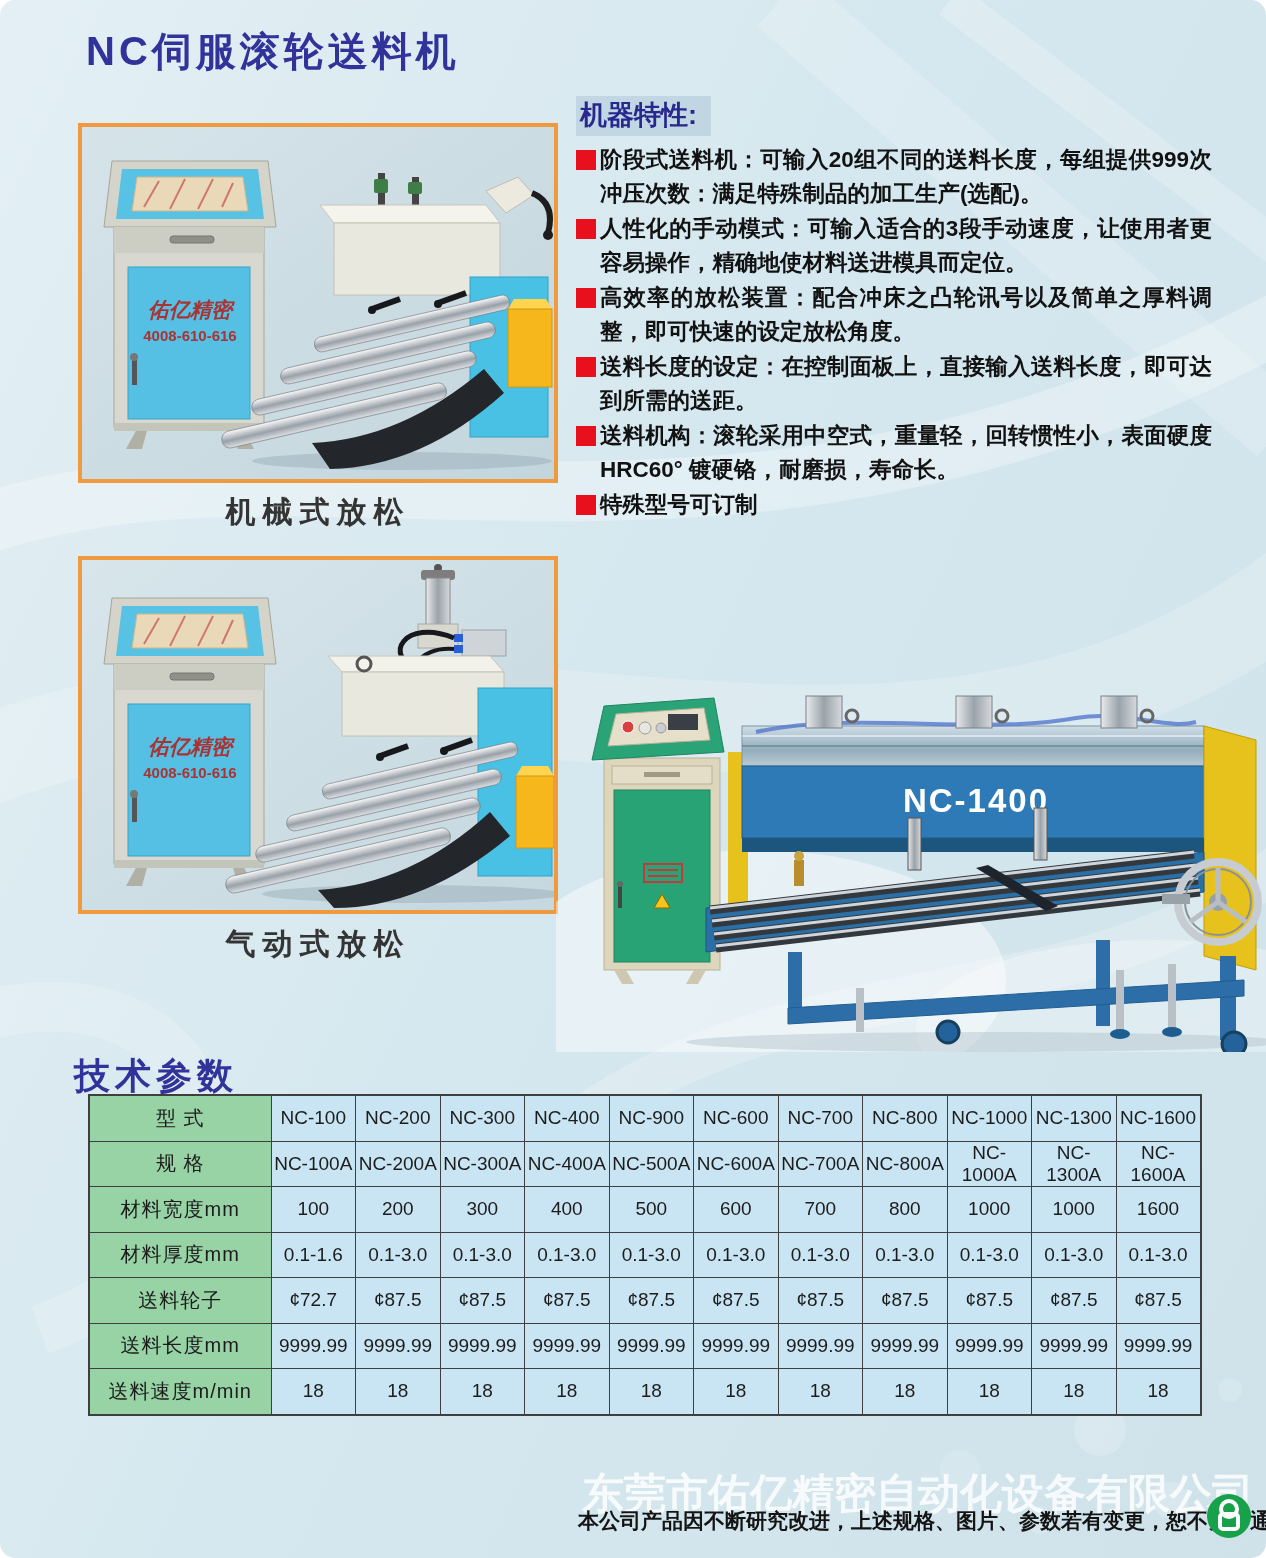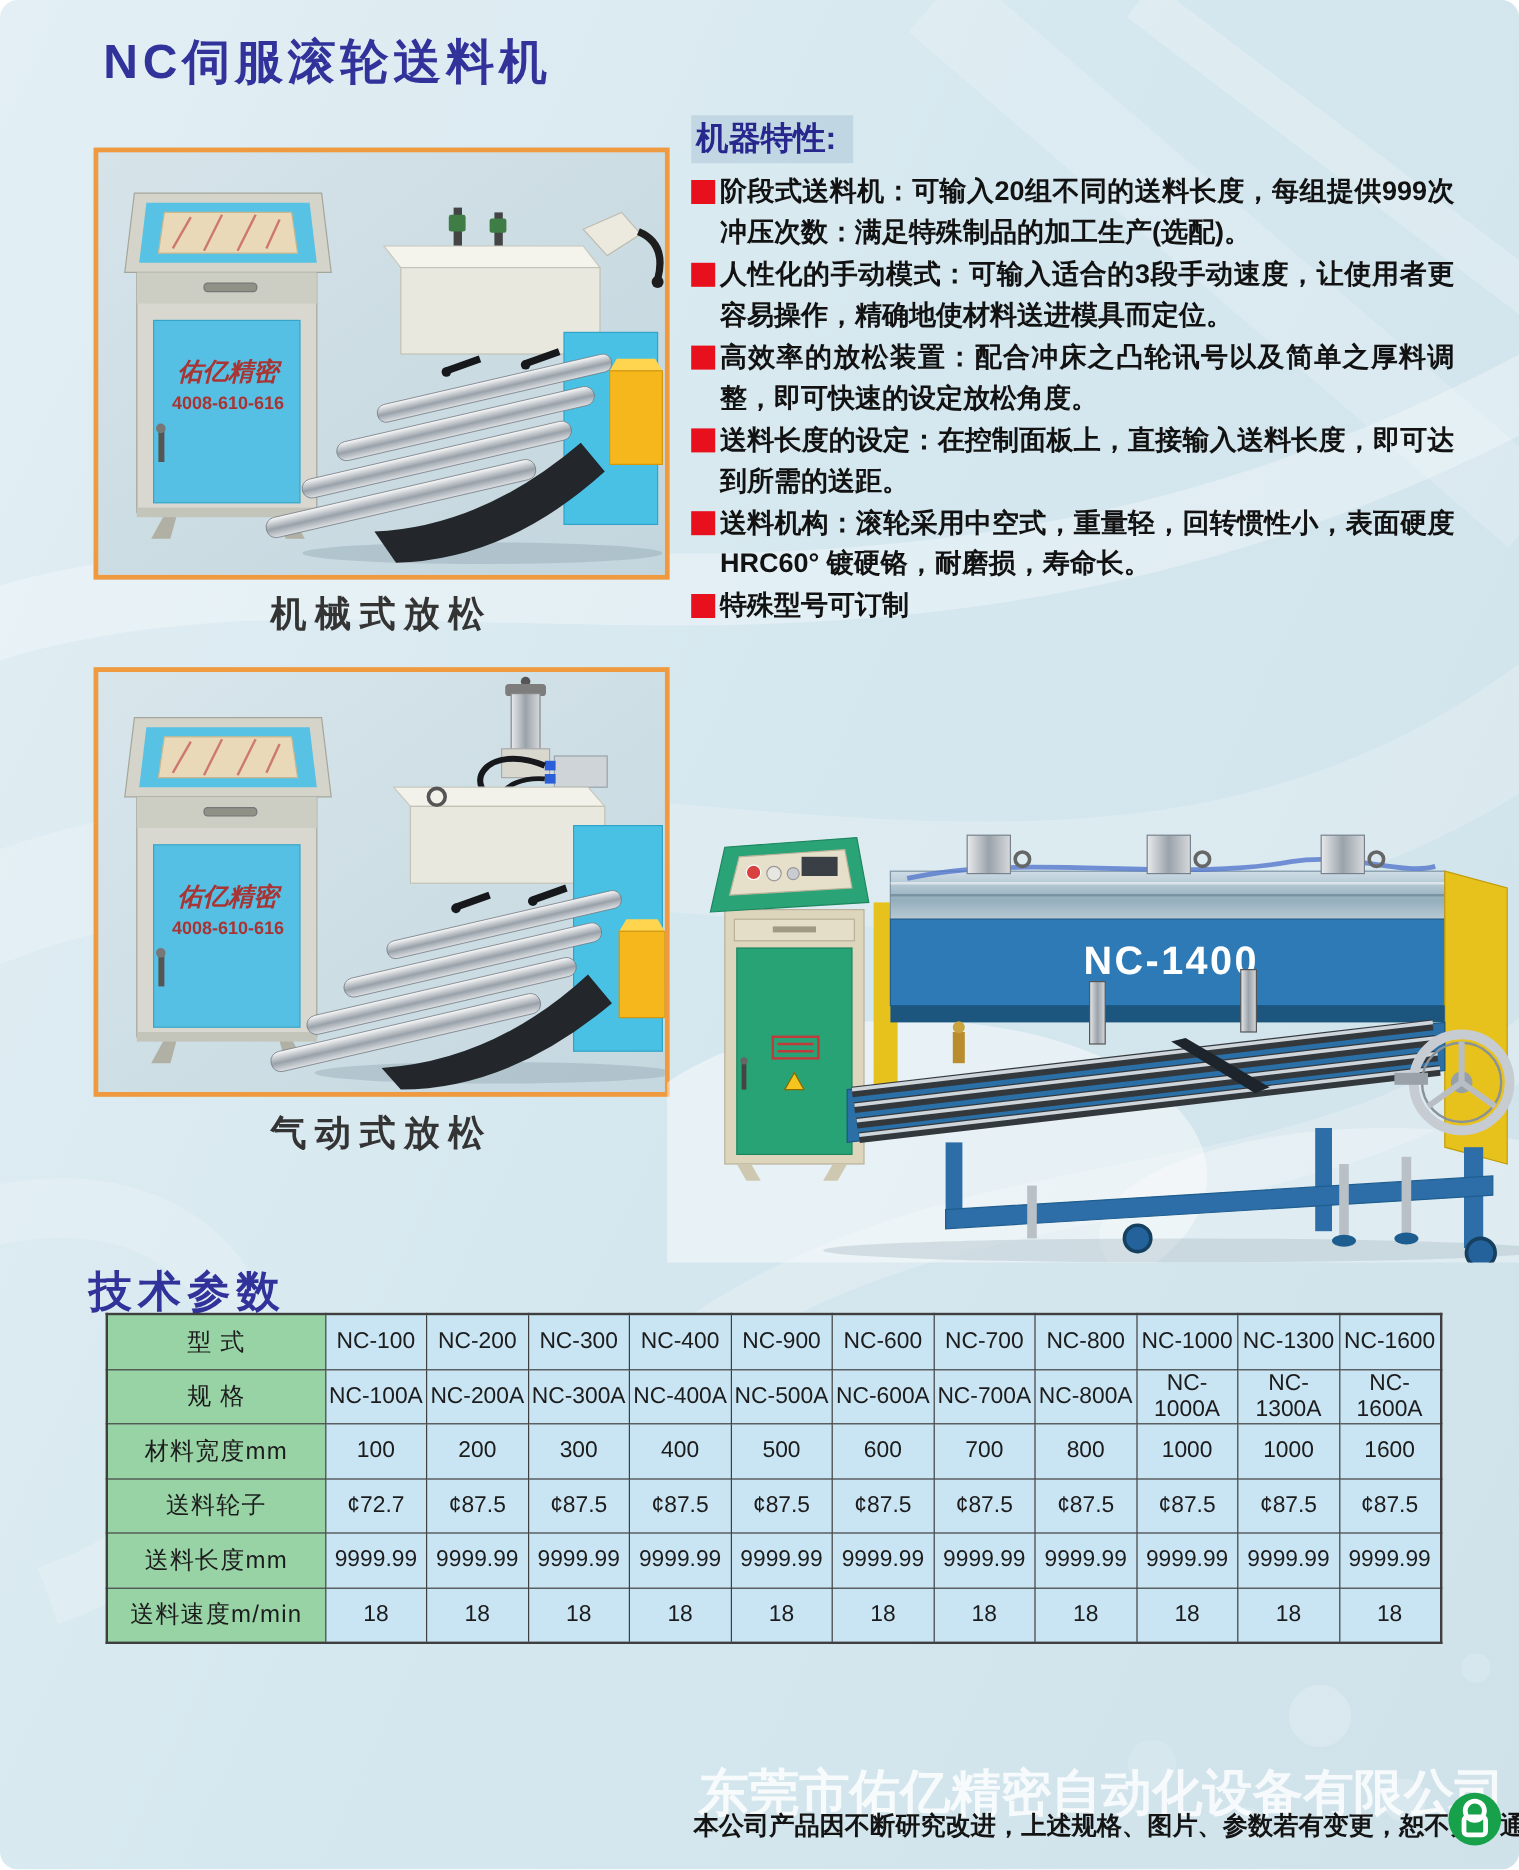--- a/index.html
+++ b/index.html
@@ -358,20 +358,34 @@
             <td class="val">400</td>
             <td class="val">500</td>
             <td class="val">600</td>
             <td class="val">700</td>
             <td class="val">800</td>
             <td class="val">1000</td>
             <td class="val">1000</td>
             <td class="val">1600</td>
           </tr>
           <tr>
+            <td class="lbl">材料厚度mm</td>
+            <td class="val">0.1-1.6</td>
+            <td class="val">0.1-3.0</td>
+            <td class="val">0.1-3.0</td>
+            <td class="val">0.1-3.0</td>
+            <td class="val">0.1-3.0</td>
+            <td class="val">0.1-3.0</td>
+            <td class="val">0.1-3.0</td>
+            <td class="val">0.1-3.0</td>
+            <td class="val">0.1-3.0</td>
+            <td class="val">0.1-3.0</td>
+            <td class="val">0.1-3.0</td>
+          </tr>
+          <tr>
             <td class="lbl">送料轮子</td>
             <td class="val">¢72.7</td>
             <td class="val">¢87.5</td>
             <td class="val">¢87.5</td>
             <td class="val">¢87.5</td>
             <td class="val">¢87.5</td>
             <td class="val">¢87.5</td>
             <td class="val">¢87.5</td>
             <td class="val">¢87.5</td>
             <td class="val">¢87.5</td>

